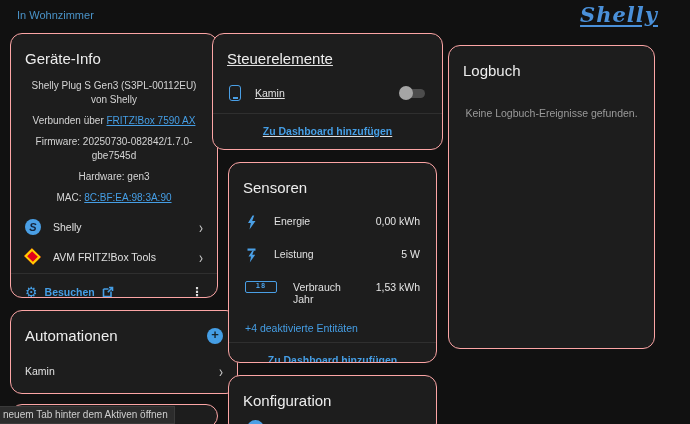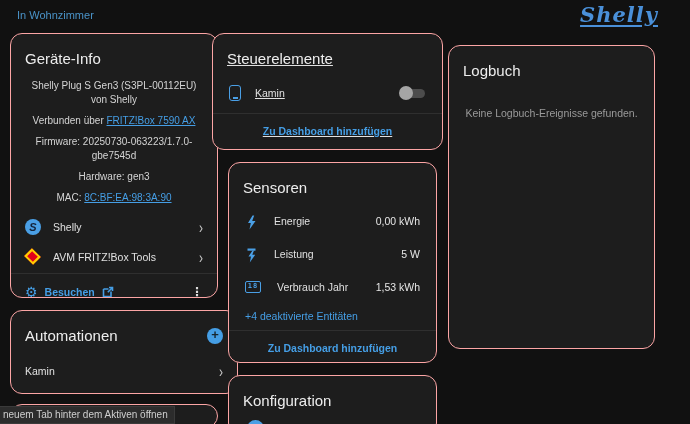--- a/index.html
+++ b/index.html
@@ -103,21 +103,21 @@
   }
   .sensors-card { left: 228px; top: 162px; width: 209px; height: 201px; }
   .sensor-row {
     display: flex; align-items: flex-start; gap: 16px;
     padding: 9px 16px; font-size: 10.5px; color: #e0e0e0; cursor: pointer;
   }
   .sensor-row .s-label { flex: 1; }
   .sensor-row .s-value { color: #e6e6e6; }
   .bolt-icon { width: 13px; height: 15px; flex: 0 0 auto; }
   .counter-icon {
-    width: 16px; height: 12px; border: 1.5px solid #4a9fe5; border-radius: 2px;
+    width: 32px; height: 12px; border: 1.5px solid #4a9fe5; border-radius: 2px;
     color: #4a9fe5; font-size: 7px; font-weight: bold; line-height: 9px;
     text-align: center; letter-spacing: 1px; flex: 0 0 auto;
     font-family: "DejaVu Sans Mono", monospace;
   }
   .disabled-link {
     display: block; padding: 8px 16px 6px 16px;
     font-size: 10.5px; color: #459ee5; cursor: pointer;
   }
   .config-card { left: 228px; top: 375px; width: 209px; height: 60px; }
   .config-circle {
@@ -142,21 +142,21 @@
     <h2>Geräte-Info</h2>
     <div class="device-lines">
       <div class="group">
         <div class="ln">Shelly Plug S Gen3 (S3PL-00112EU)</div>
         <div class="ln">von Shelly</div>
       </div>
       <div class="group">
         <div class="ln"><span>Verbunden über </span><a class="blue-link">FRITZ!Box 7590 AX</a></div>
       </div>
       <div class="group">
-        <div class="ln">Firmware: 20250730-063223/1.7.0-gbe7545d</div>
+        <div class="ln">Firmware: 20250730-082842/1.7.0-gbe7545d</div>
       </div>
       <div class="group">
         <div class="ln">Hardware: gen3</div>
       </div>
       <div class="group">
         <div class="ln"><span>MAC: </span><a class="blue-link">8C:BF:EA:98:3A:90</a></div>
       </div>
     </div>
 
     <div class="entry-row">

